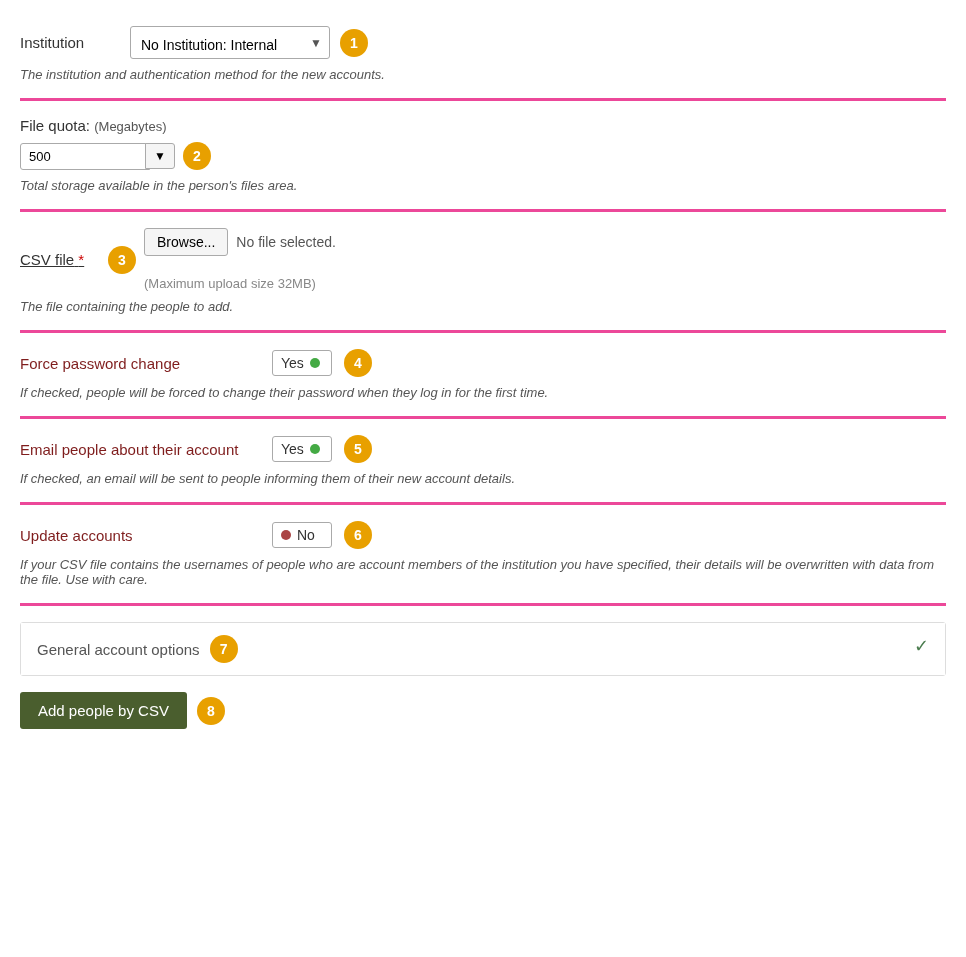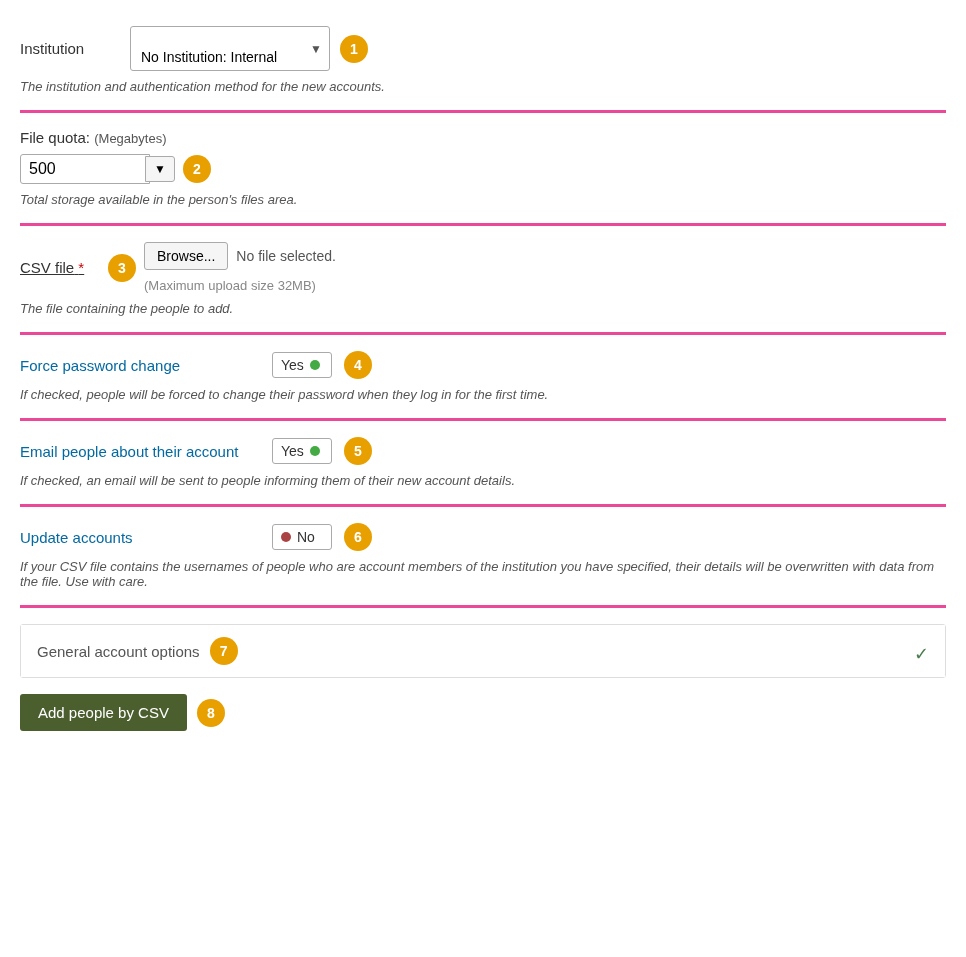--- a/index.html
+++ b/index.html
@@ -60,21 +60,21 @@
     }
     .select-wrapper {
       position: relative;
       display: inline-block;
     }
     select.institution-select {
       appearance: none;
       -webkit-appearance: none;
       border: 1px solid #aaa;
       border-radius: 3px;
-      padding: 22px 30px 5px 10px;
+      padding: 10px 30px 5px 10px;
       font-size: 14px;
       background: #fff;
       cursor: pointer;
       min-width: 200px;
     }
     .select-arrow {
       position: absolute;
       right: 8px;
       top: 50%;
       transform: translateY(-50%);
@@ -113,21 +113,21 @@
       font-size: 12px;
     }
     .quota-input-group {
       display: flex;
       align-items: center;
     }
     .quota-text {
       border: 1px solid #aaa;
       border-radius: 3px 0 0 3px;
       padding: 5px 8px;
-      font-size: 16px;
+      font-size: 13px;
       width: 130px;
       background: #fff;
     }
     .csv-label {
       font-size: 15px;
       color: #333;
       min-width: 80px;
       text-decoration: underline;
     }
     .browse-btn {
@@ -142,21 +142,21 @@
       color: #555;
       font-size: 14px;
     }
     .max-upload {
       color: #888;
       font-size: 13px;
     }
     .csv-file-area {
       display: flex;
       flex-direction: column;
-      gap: 8px;
+      gap: 20px;
     }
     .csv-file-line {
       display: flex;
       align-items: center;
       gap: 8px;
     }
     
     .toggle-wrap {
       display: inline-flex;
       align-items: center;
@@ -185,32 +185,32 @@
       font-size: 14px;
       color: #333;
     }
     .field-row-inline {
       display: flex;
       align-items: center;
       gap: 12px;
     }
     .field-name {
       font-size: 15px;
-      color: #0369a1;
+      color: #7f1d1d;
       min-width: 240px;
     }
     
     .collapsible-box {
       border: 1px solid #ddd;
       border-radius: 3px;
       margin: 16px 0;
     }
     .collapsible-header {
       display: flex;
-      align-items: flex-end;
+      align-items: flex-start;
       justify-content: space-between;
       padding: 12px 16px;
       cursor: pointer;
       background: #fff;
     }
     .collapsible-title {
       font-size: 15px;
       color: #555;
       display: flex;
       align-items: center;

